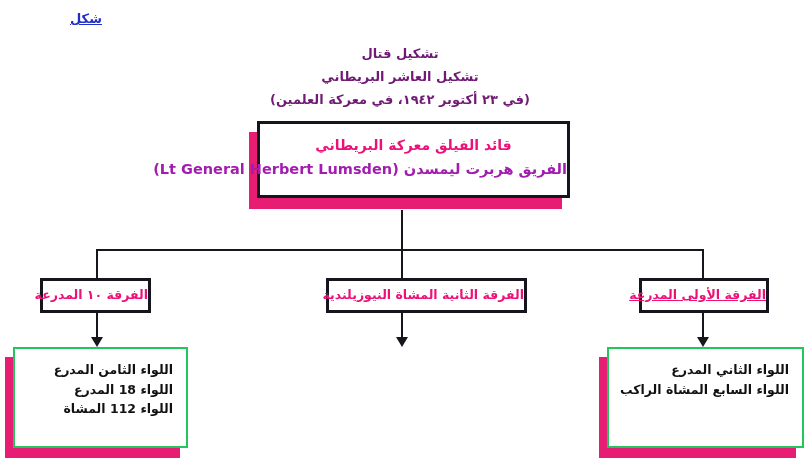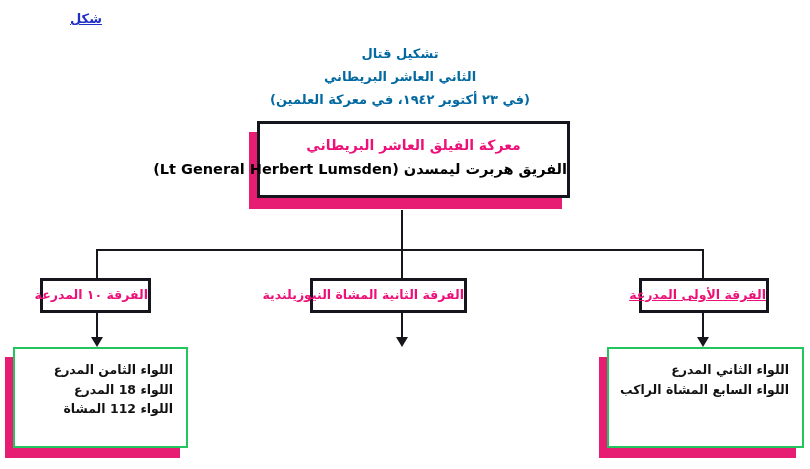--- a/index.html
+++ b/index.html
@@ -6,40 +6,40 @@
   body{font-family:"DejaVu Sans","Liberation Sans",sans-serif;}
   .canvas{position:relative;width:810px;height:469px;background:#ffffff;overflow:hidden;}
   .canvas *, .canvas{box-sizing:border-box;}
 
   
   .fig-label{position:absolute;left:70px;top:11px;color:#2230c8;font-size:13px;
              font-weight:bold;text-decoration:underline;direction:rtl;}
 
   
   .heading{position:absolute;left:190px;top:42px;width:420px;text-align:center;
-           color:#0369a1;font-weight:bold;font-size:13px;line-height:23px;direction:rtl;}
+           color:#701a75;font-weight:bold;font-size:13px;line-height:23px;direction:rtl;}
 
   
   .cmd-box{position:absolute;left:257px;top:121px;width:313px;height:77px;
            background:#ffffff;border:3px solid #15151d;
            box-shadow:-8px 11px 0 0 #e71d73;text-align:center;direction:rtl;}
   .cmd-title{margin-top:10px;color:#ed1079;font-weight:bold;font-size:14px;line-height:22px;}
-  .cmd-name{color:#000000;font-weight:bold;font-size:14.5px;line-height:27px;white-space:nowrap;}
+  .cmd-name{color:#a21caf;font-weight:bold;font-size:14.5px;line-height:27px;white-space:nowrap;}
 
   
   .line{position:absolute;background:#16161c;}
   .arrowhead{position:absolute;width:0;height:0;border-left:6px solid transparent;
              border-right:6px solid transparent;border-top:10px solid #16161c;}
 
   
   .div-box{position:absolute;top:278px;height:35px;background:#ffffff;
            border:3px solid #15151d;color:#ed1079;font-weight:bold;font-size:12.5px;
            line-height:28px;text-align:center;direction:rtl;white-space:nowrap;}
   .div-left{left:40px;width:111px;}
-  .div-center{left:310px;width:157px;}
+  .div-center{left:326px;width:201px;}
   .div-right{left:639px;width:130px;text-decoration:underline;}
 
   
   .unit-box{position:absolute;top:347px;height:101px;background:#ffffff;
             border:2px solid #22c55e;box-shadow:-8px 10px 0 0 #e71d73;
             padding:11px 13px 0 8px;direction:rtl;text-align:right;
             color:#111111;font-weight:bold;font-size:12.5px;line-height:19.5px;}
   .unit-left{left:13px;width:175px;}
   .unit-center{left:302px;width:186px;}
   .unit-right{left:607px;width:197px;}
@@ -47,26 +47,26 @@
 </style>
 </head>
 <body>
 
 <div class="canvas">
 
   <div class="fig-label">شكل</div>
 
   <div class="heading">
     <div>تشكيل قتال</div>
-    <div>الثاني العاشر البريطاني</div>
+    <div>تشكيل العاشر البريطاني</div>
     <div>(في ٢٣ أكتوبر ١٩٤٢، في معركة العلمين)</div>
   </div>
 
   <div class="cmd-box">
-    <div class="cmd-title">معركة الفيلق العاشر البريطاني</div>
+    <div class="cmd-title">قائد الفيلق معركة البريطاني</div>
     <div class="cmd-name">الفريق هربرت ليمسدن (Lt General Herbert Lumsden)</div>
   </div>
 
   <div class="line" style="left:401px;top:210px;width:1.5px;height:40px;"></div>
   <div class="line" style="left:96px;top:249px;width:608px;height:1.5px;"></div>
   <div class="line" style="left:96px;top:249px;width:1.5px;height:30px;"></div>
   <div class="line" style="left:401px;top:249px;width:1.5px;height:30px;"></div>
   <div class="line" style="left:702px;top:249px;width:1.5px;height:30px;"></div>
 
   <div class="line" style="left:96px;top:313px;width:1.5px;height:26px;"></div>

